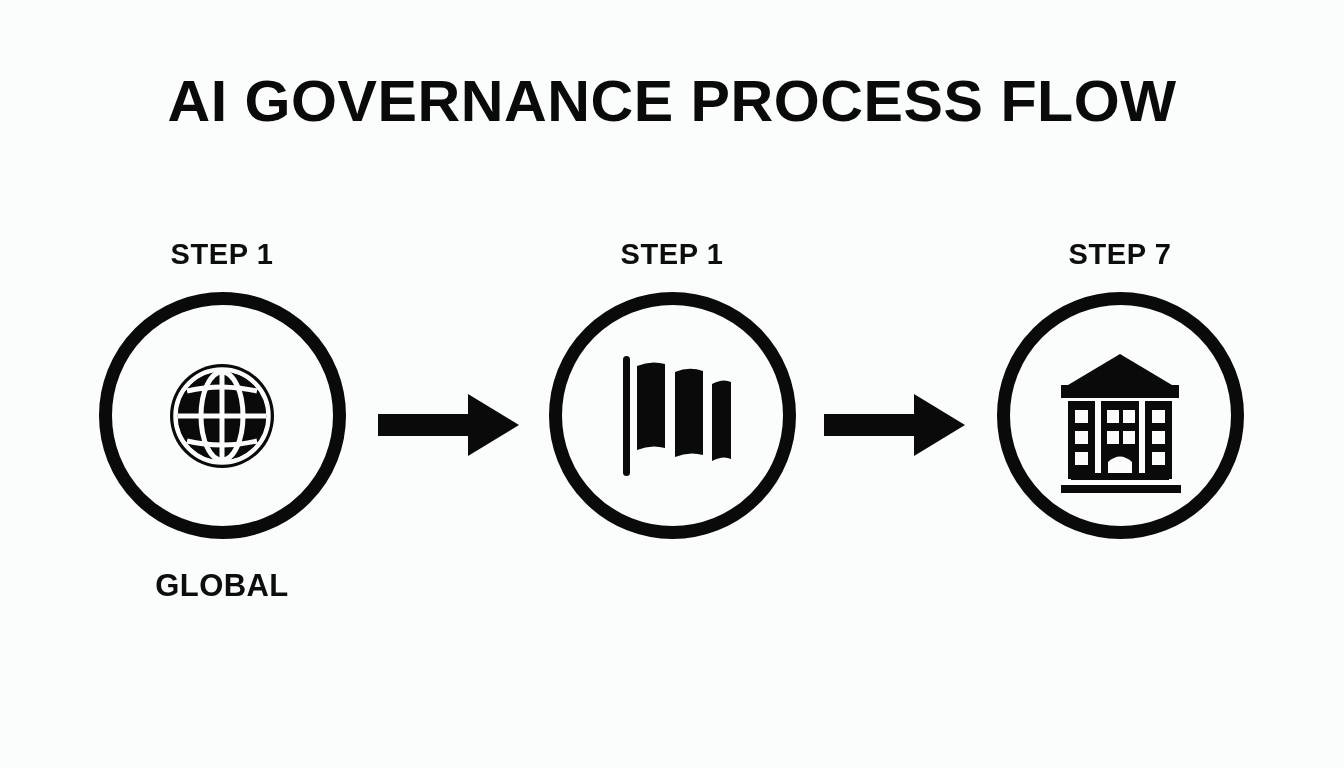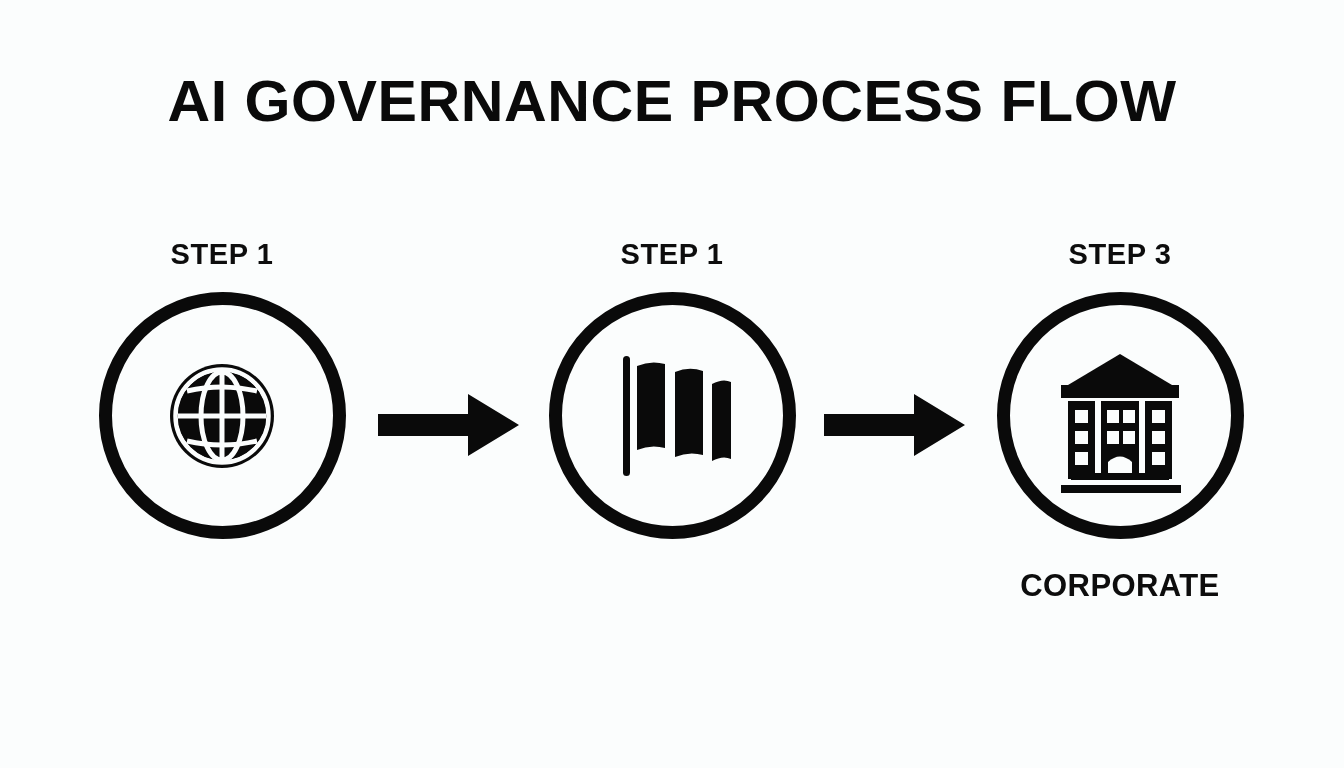--- a/index.html
+++ b/index.html
@@ -118,20 +118,21 @@
           <line x1="15" y1="59" x2="103" y2="59" stroke="#fbfdfd" stroke-width="5"></line>
           <path d="M 24 34 Q 59 26 94 34" fill="none" stroke="#fbfdfd" stroke-width="5"></path>
           <path d="M 24 84 Q 59 92 94 84" fill="none" stroke="#fbfdfd" stroke-width="5"></path>
 
           <line x1="59" y1="15" x2="59" y2="103" stroke="#fbfdfd" stroke-width="5"></line>
           <ellipse cx="59" cy="59" rx="21" ry="44" fill="none" stroke="#fbfdfd" stroke-width="5"></ellipse>
         </svg>
       </span>
     </div>
 
+    <div class="step-label">GLOBAL</div>
   </div>
 
   <div class="arrow arrow-1">
     <svg class="icon-svg" width="142" height="64" viewBox="0 0 142 64" aria-hidden="true">
       <path d="M 0 21 L 90 21 L 90 1 L 141 32 L 90 63 L 90 43 L 0 43 Z" fill="#0a0a0a"></path>
     </svg>
   </div>
 
   <div class="step step-2">
     <div class="step-kicker">STEP 1</div>
@@ -153,21 +154,21 @@
 
   </div>
 
   <div class="arrow arrow-2">
     <svg class="icon-svg" width="142" height="64" viewBox="0 0 142 64" aria-hidden="true">
       <path d="M 0 21 L 90 21 L 90 1 L 141 32 L 90 63 L 90 43 L 0 43 Z" fill="#0a0a0a"></path>
     </svg>
   </div>
 
   <div class="step step-3">
-    <div class="step-kicker">STEP 3</div>
+    <div class="step-kicker">STEP 7</div>
 
     <div class="circle">
       <span>
         <svg class="icon-svg" width="126" height="128" viewBox="0 0 126 128" aria-hidden="true">
 
           <path d="M 63 2 L 120 36 L 6 36 Z" fill="#0a0a0a"></path>
 
           <rect x="4" y="33" width="118" height="13" fill="#0a0a0a"></rect>
 
           <rect x="11" y="49" width="27" height="78" fill="#0a0a0a"></rect>
@@ -187,21 +188,20 @@
           <rect x="95" y="58" width="13" height="13" fill="#fbfdfd"></rect>
           <rect x="95" y="79" width="13" height="13" fill="#fbfdfd"></rect>
           <rect x="95" y="100" width="13" height="13" fill="#fbfdfd"></rect>
 
           <rect x="14" y="121" width="98" height="7" fill="#0a0a0a"></rect>
           <rect x="0" y="128" width="126" height="0" fill="#0a0a0a"></rect>
         </svg>
       </span>
     </div>
 
-    <div class="step-label">CORPORATE</div>
   </div>
 
   <div style="position:absolute; left:1061px; top:479px; width:120px; height:12px;">
     <svg width="120" height="12" viewBox="0 0 120 12" aria-hidden="true">
       <rect x="0" y="4" width="120" height="8" fill="#0a0a0a"></rect>
     </svg>
   </div>
 
 </div>
 

